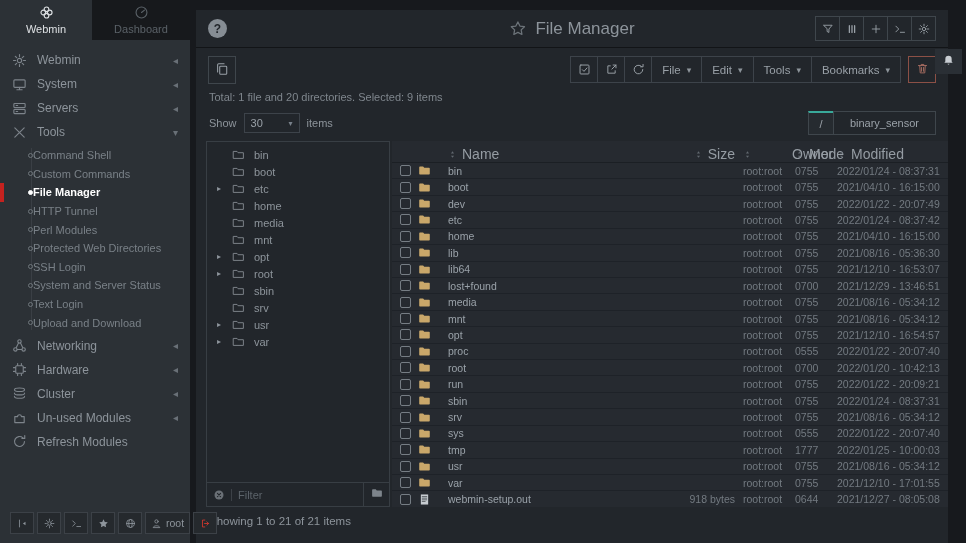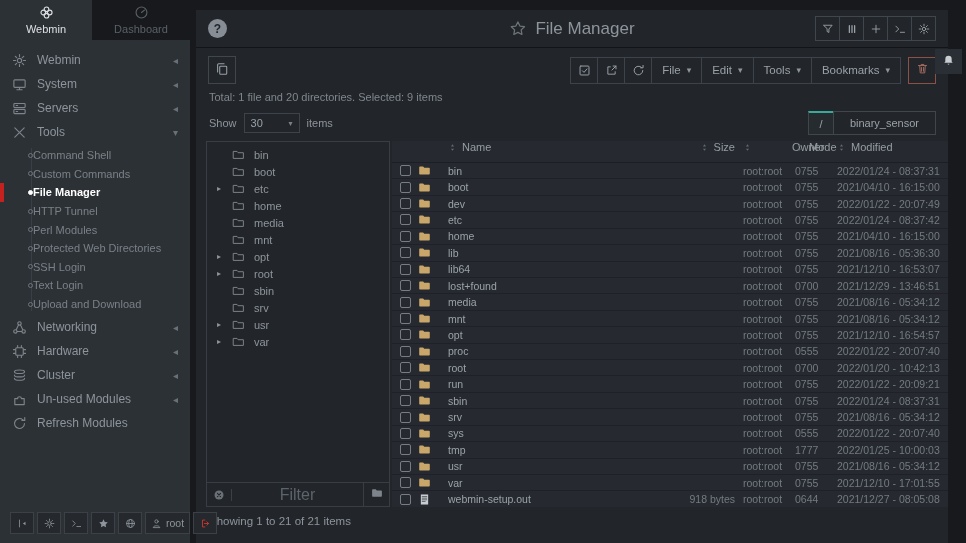--- a/index.html
+++ b/index.html
@@ -59,21 +59,21 @@
                 display:flex; align-items:center; gap:9px; color:#8d949b; font-size:17px; }
   .page-title .star { color:#6c7379; display:flex; }
   .hdr-actions { margin-left:auto; display:flex; }
   .hbt { width:25px; height:25px; border:1px solid #3f464c; margin-left:-1px;
          background:transparent; color:#9aa1a8; display:flex; align-items:center;
          justify-content:center; cursor:pointer; }
   .bell-tab { position:absolute; top:39px; right:-14px; width:27px; height:25px;
               background:#2a2f35; display:flex; align-items:center; justify-content:center;
               color:#c9ced3; z-index:3; cursor:pointer; }
 
-  .toolbar-row { display:flex; align-items:center; justify-content:space-between;
+  .toolbar-row { display:flex; align-items:flex-start; justify-content:space-between;
                  padding:8px 12px 2px; }
   .sqbtn { width:28px; height:28px; border:1px solid #3f464c; background:transparent;
            color:#99a0a7; display:flex; align-items:center; justify-content:center; cursor:pointer; }
   .tb-right { display:flex; align-items:center; }
   .tbg { display:flex; }
   .tbg > * { height:27px; border:1px solid #3d434a; margin-left:-1px; background:transparent;
              color:#99a0a7; font-size:11.5px; display:flex; align-items:center; gap:6px;
              padding:0 10px; cursor:pointer; }
   .tbg > .icon-only { width:28px; padding:0; justify-content:center; }
   .tbg .caret { font-size:9px; color:#8d949b; }
@@ -105,28 +105,28 @@
   .tree-item { height:17px; display:flex; align-items:center; padding-left:10px;
                font-size:11px; color:#8d949b; cursor:pointer; }
   .tree-arrow { width:15px; font-size:8px; color:#8d949b; }
   .tree-folder { color:#7d848b; display:flex; margin-right:9px; }
   .tree-filter { position:absolute; left:0; right:0; bottom:0; height:24px;
                  border-top:1px solid #383e44; display:flex; align-items:center;
                  padding-left:6px; gap:6px; }
   .tree-filter .fclear { color:#6a7076; display:flex; cursor:pointer; }
   .tree-filter .fsep { width:1px; height:12px; background:#3c4147; }
   .tree-filter input { flex:1; min-width:0; background:transparent; border:none; outline:none;
-                       color:#aab0b6; font-size:16px;text-align:center; }
+                       color:#aab0b6; font-size:11px; }
   .tree-filter input::placeholder { color:#5c636a; }
   .tree-filter .fbtn { width:26px; height:100%; border:none; border-left:1px solid #383e44;
                        background:transparent; color:#7d848b; display:flex; align-items:center;
                        justify-content:center; cursor:pointer; }
 
   .filetable { flex:1; margin-left:2px; background:#262a30; display:flex; flex-direction:column; }
-  .thead { display:flex; align-items:flex-start; height:22px; font-size:11px; color:#959ca3;
+  .thead { display:flex; align-items:flex-end; height:22px; font-size:14px; color:#959ca3;
            border-bottom:1px solid #1b1f24; }
   .thcell { display:flex; align-items:center; gap:5px; cursor:pointer; }
   .sort-ic { color:#626970; display:flex; }
   .tbody { flex:1; display:flex; flex-direction:column; }
   .file-row { flex:1; display:flex; align-items:center; font-size:10.5px; cursor:pointer; }
   .file-row + .file-row { border-top:1px solid #1e2228; }
   .col-check { width:26px; display:flex; justify-content:center; }
   .col-icon  { width:30px; display:flex; }
   .col-name  { flex:1; color:#9aa2a9; }
   .col-size  { width:60px; text-align:right; padding-right:8px; color:#737a81;
@@ -245,20 +245,24 @@
             <span class="bullet"></span>
             <span class="slbl">Perl Modules</span>
           </div>
           <div class="sub-item">
             <span class="bullet"></span>
             <span class="slbl">Protected Web Directories</span>
           </div>
           <div class="sub-item">
             <span class="bullet"></span>
             <span class="slbl">SSH Login</span>
+          </div>
+          <div class="sub-item">
+            <span class="bullet"></span>
+            <span class="slbl">System and Server Status</span>
           </div>
           <div class="sub-item">
             <span class="bullet"></span>
             <span class="slbl">Text Login</span>
           </div>
           <div class="sub-item">
             <span class="bullet"></span>
             <span class="slbl">Upload and Download</span>
           </div>
         </div>

